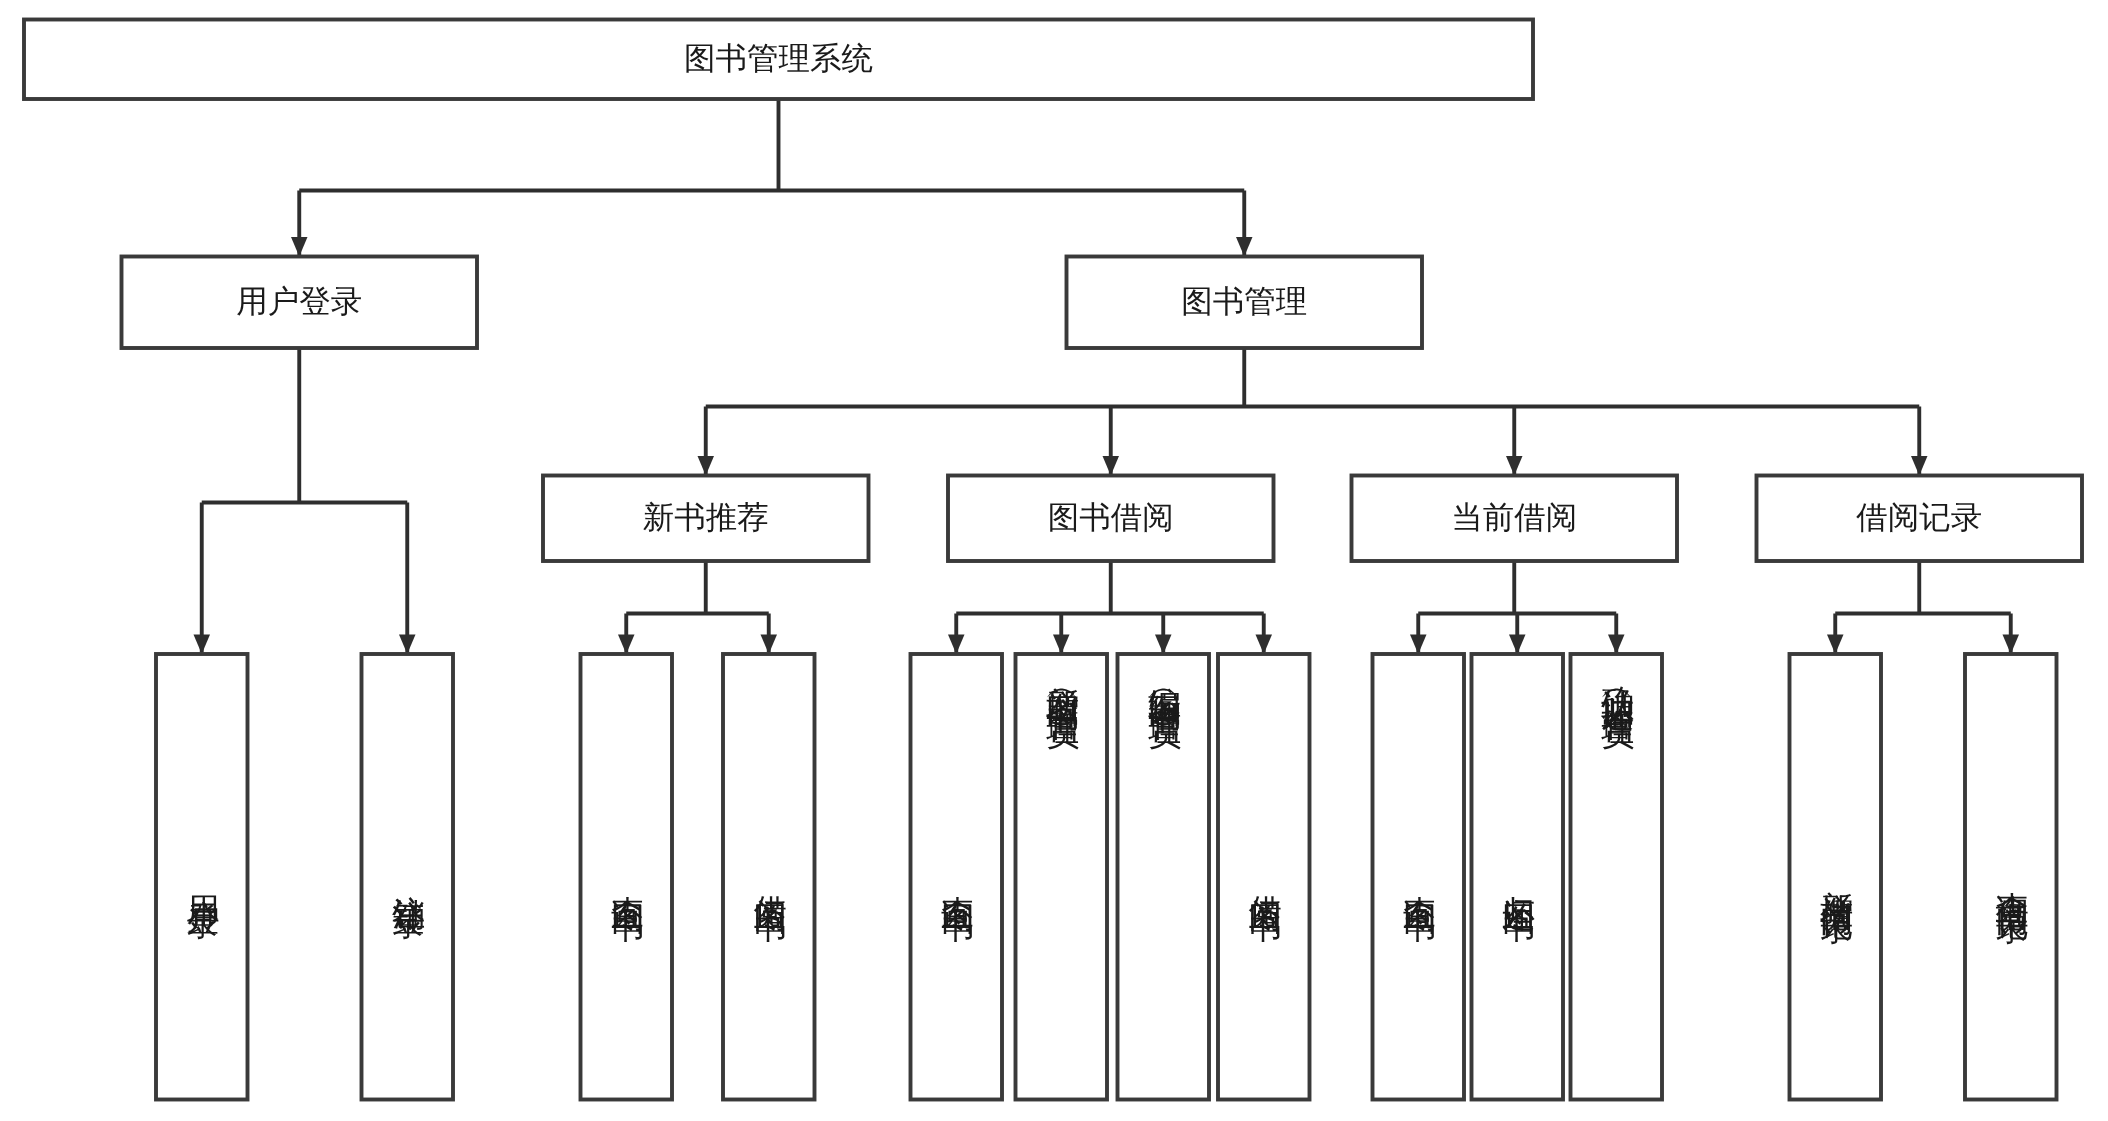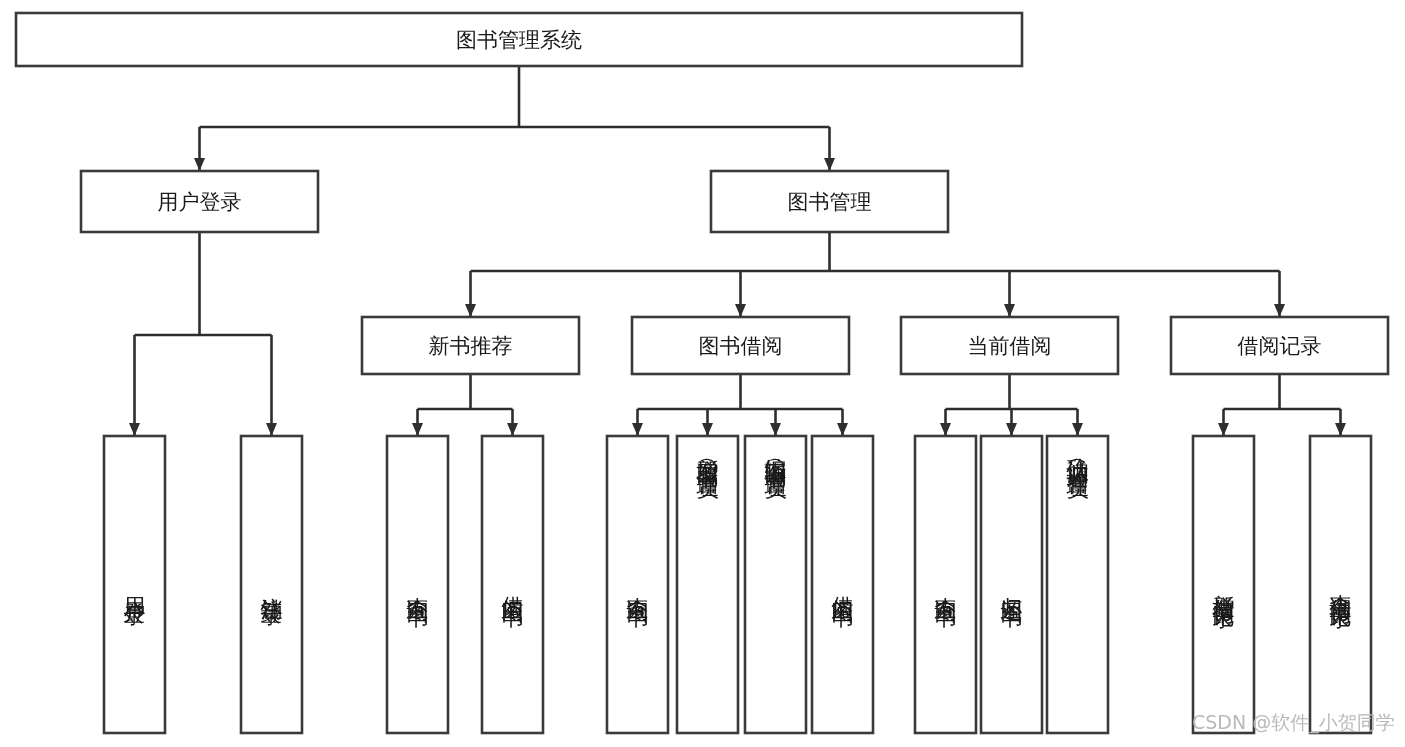--- a/index.html
+++ b/index.html
@@ -252,14 +252,13 @@
             </div></foreignObject>
         </g>
         <g>
           <rect x="1310" y="436" width="61" height="297" class="leaf-box"></rect>
           <foreignObject x="1310" y="436" width="61" height="297"><div xmlns="http://www.w3.org/1999/xhtml" class="leaf-label-wrap">
               <span class="leaf-label-text">查询借阅记录</span>
             </div></foreignObject>
         </g>
       </g>
   </svg>
-  <div class="watermark">CSDN @软件_小贺同学</div>
 </div>
 
 </body></html>

